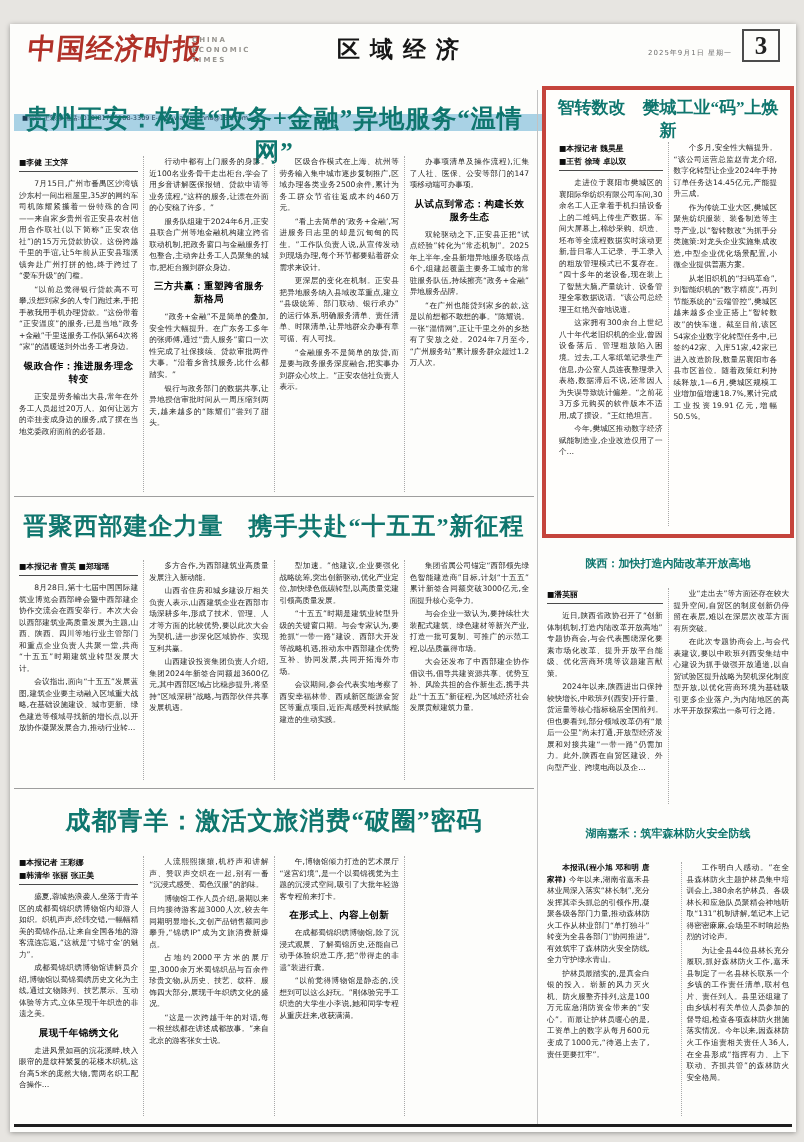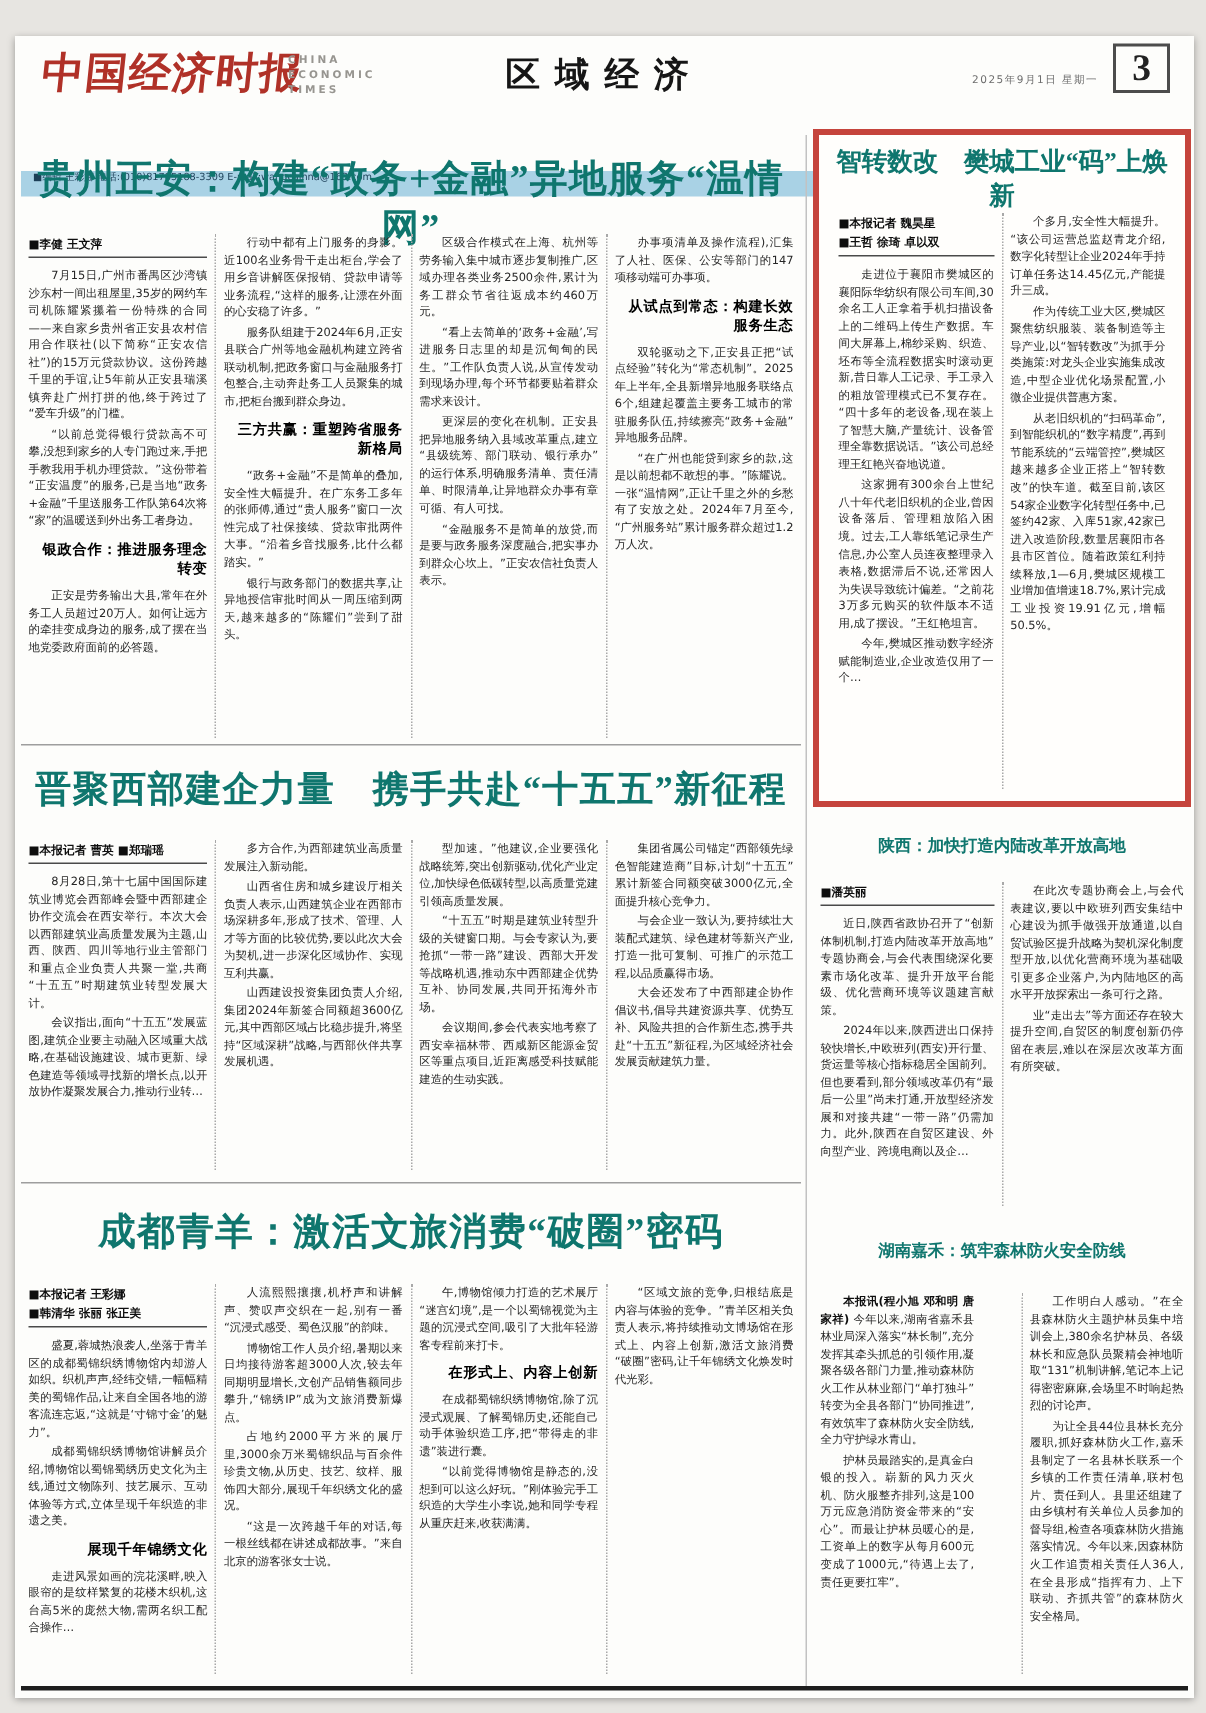--- a/index.html
+++ b/index.html
@@ -36,21 +36,21 @@
 
   .article{position:absolute;overflow:hidden;}
   .headline{font-family:"Liberation Serif","DejaVu Serif",serif;font-weight:bold;color:#0f766e;
     text-align:center;letter-spacing:1px;}
   .cols{position:absolute;left:0;right:0;bottom:4px;display:flex;}
   .col{flex:1;padding:0 5px;overflow:hidden;}
   .col + .col{border-left:1px dotted #a8a8a8;}
 
   .byline{font-weight:bold;font-size:7.8px;color:#0e0e0e;margin:1px 0 2px;}
   .rule{border-bottom:1.5px solid #4a4a4a;margin:3px 0 6px;}
-  .subhead{font-size:9.5px;font-weight:bold;text-align:right;color:#000;margin:7px 0 5px;letter-spacing:.5px;}
+  .subhead{font-size:9.5px;font-weight:bold;text-align:center;color:#000;margin:7px 0 5px;letter-spacing:.5px;}
   .para{font-size:7.6px;line-height:1.52;text-align:justify;text-indent:2em;color:var(--ink);margin-bottom:2px;}
   .para b{color:#0e0e0e;}
 
   
   .redbox{position:absolute;left:532px;top:62px;width:252px;height:452px;border:4px solid var(--accent_red);
     background:#fffefc;padding:0 8px;overflow:hidden;}
   .redbox .headline{font-size:17px;margin-top:6px;letter-spacing:0;}
   .redbox .cols{position:absolute;top:52px;bottom:8px;left:8px;right:8px;}
   .rightart{position:absolute;left:532px;width:252px;overflow:hidden;}
   .rightart .headline{font-size:11px;letter-spacing:0;}
@@ -158,21 +158,20 @@
             <div class="para">占地约2000平方米的展厅里,3000余万米蜀锦织品与百余件珍贵文物,从历史、技艺、纹样、服饰四大部分,展现千年织绣文化的盛况。</div>
             <div class="para">“这是一次跨越千年的对话,每一根丝线都在讲述成都故事。”来自北京的游客张女士说。</div>
           </div>
         <div class="col">
             <div class="para">午,博物馆倾力打造的艺术展厅“迷宫幻境”,是一个以蜀锦视觉为主题的沉浸式空间,吸引了大批年轻游客专程前来打卡。</div>
             <h4 class="subhead">在形式上、内容上创新</h4>
             <div class="para">在成都蜀锦织绣博物馆,除了沉浸式观展、了解蜀锦历史,还能自己动手体验织造工序,把“带得走的非遗”装进行囊。</div>
             <div class="para">“以前觉得博物馆是静态的,没想到可以这么好玩。”刚体验完手工织造的大学生小李说,她和同学专程从重庆赶来,收获满满。</div>
           </div>
         <div class="col">
-            <div class="para">“区域文旅的竞争,归根结底是内容与体验的竞争。”青羊区相关负责人表示,将持续推动文博场馆在形式上、内容上创新,激活文旅消费“破圈”密码,让千年锦绣文化焕发时代光彩。</div>
           </div>
       </div>
     </div>
 
     <div class="redbox">
       <div class="headline">智转数改　樊城工业“码”上焕新</div>
       <div class="cols">
         <div class="col">
             <div class="byline">■本报记者  魏昊星</div>
             <div class="byline">■王哲  徐琦  卓以双</div>
@@ -192,22 +191,22 @@
     <div class="article rightart" style="top:524px;height:260px;">
       <div class="headline" style="padding-top:8px;">陕西：加快打造内陆改革开放高地</div>
       <div class="cols" style="top:40px;">
         <div class="col">
             <div class="byline">■潘英丽</div>
             <div class="rule"></div>
             <div class="para">近日,陕西省政协召开了“创新体制机制,打造内陆改革开放高地”专题协商会,与会代表围绕深化要素市场化改革、提升开放平台能级、优化营商环境等议题建言献策。</div>
             <div class="para">2024年以来,陕西进出口保持较快增长,中欧班列(西安)开行量、货运量等核心指标稳居全国前列。但也要看到,部分领域改革仍有“最后一公里”尚未打通,开放型经济发展和对接共建“一带一路”仍需加力。此外,陕西在自贸区建设、外向型产业、跨境电商以及企…</div>
           </div>
         <div class="col">
+            <div class="para">业“走出去”等方面还存在较大提升空间,自贸区的制度创新仍停留在表层,难以在深层次改革方面有所突破。</div>
             <div class="para">在此次专题协商会上,与会代表建议,要以中欧班列西安集结中心建设为抓手做强开放通道,以自贸试验区提升战略为契机深化制度型开放,以优化营商环境为基础吸引更多企业落户,为内陆地区的高水平开放探索出一条可行之路。</div>
-            <div class="para">业“走出去”等方面还存在较大提升空间,自贸区的制度创新仍停留在表层,难以在深层次改革方面有所突破。</div>
           </div>
       </div>
     </div>
 
     <div class="article rightart" style="top:790px;height:306px;">
       <div class="headline" style="padding-top:12px;">湖南嘉禾：筑牢森林防火安全防线</div>
       <div class="cols" style="top:48px;gap:26px;">
         <div class="col">
             <div class="para"><b>本报讯(程小旭  邓和明  唐家祥) </b>今年以来,湖南省嘉禾县林业局深入落实“林长制”,充分发挥其牵头抓总的引领作用,凝聚各级各部门力量,推动森林防火工作从林业部门“单打独斗”转变为全县各部门“协同推进”,有效筑牢了森林防火安全防线,全力守护绿水青山。</div>
             <div class="para">护林员最踏实的,是真金白银的投入。崭新的风力灭火机、防火服整齐排列,这是100万元应急消防资金带来的“安心”。而最让护林员暖心的是,工资单上的数字从每月600元变成了1000元,“待遇上去了,责任更要扛牢”。</div>

